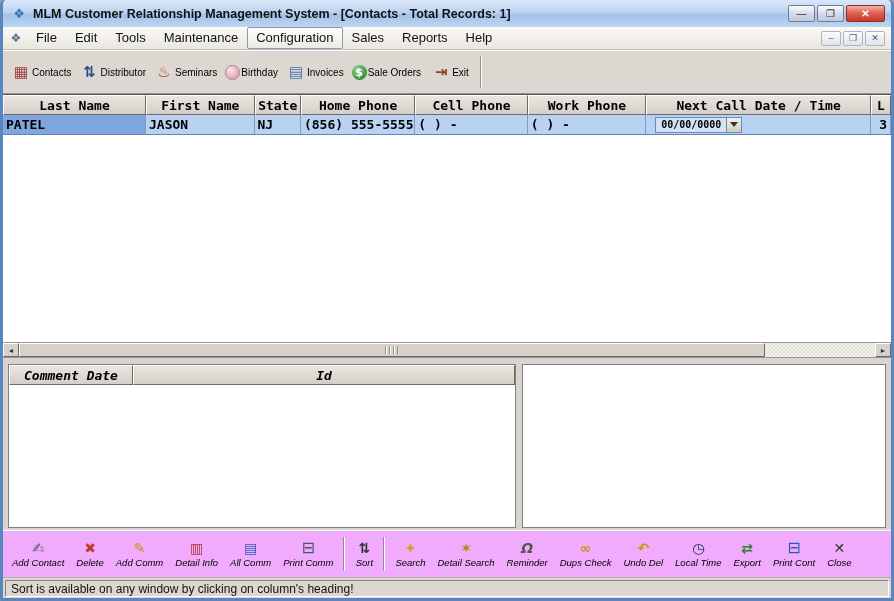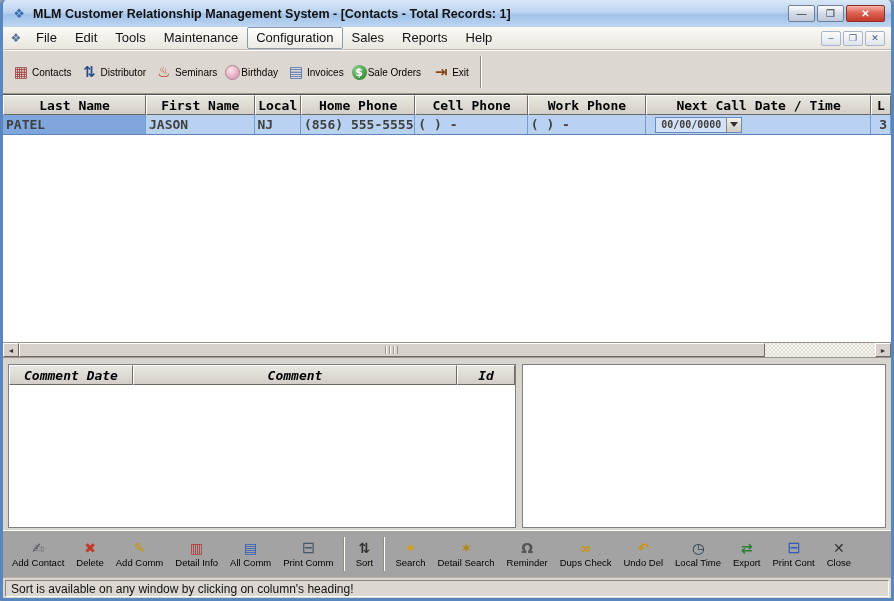--- a/index.html
+++ b/index.html
@@ -86,21 +86,21 @@
     border-right:1px solid #6e6a63; border-bottom:1px solid #6e6a63;
     display:flex; align-items:center; justify-content:center;
     white-space:nowrap; overflow:hidden; cursor:default; }
   .w0{width:145px;} .w1{width:110px;} .w2{width:47px;} .w3{width:116px;}
   .w4{width:114px;} .w5{width:120px;} .w6{width:228px;} .w7{flex:1; min-width:20px;}
 
   .grid-row { display:flex; height:20px; flex:0 0 20px;
     font-family:"DejaVu Sans Mono", monospace; font-weight:bold; font-size:13px;
     background:#b9d2f2; border-bottom:1px solid #5f85b8; cursor:default; }
   .gr-cell { display:flex; align-items:center; padding:0 3px;
-    border-right:1px solid #7a9cc9; white-space:nowrap; overflow:hidden; color:#404040; }
+    border-right:1px solid #7a9cc9; white-space:nowrap; overflow:hidden; color:#000000; }
   .gr-cell.sel { background:#7fa7dd; }
   .gr-cell.num { justify-content:flex-end; }
   .combo { display:inline-flex; align-items:center; margin-left:6px;
     border:1px solid #6b8cba; background:#d3e2f6; height:16px; }
   .combo-text { padding:0 5px; font-size:10px; }
   .combo-btn { width:15px; height:14px; background:linear-gradient(#f2f1ee,#cfccc4);
     border-left:1px solid #8a867e; display:flex; align-items:center; justify-content:center; }
   .combo-btn::before { content:""; width:0; height:0; border:4px solid transparent;
     border-top:5px solid #333; margin-top:4px; }
 
@@ -125,22 +125,22 @@
     padding:6px 5px 2px 5px; background:#d8d5ce; }
   .comments-panel { width:508px; border:1px solid #808080; background:#fff;
     display:flex; flex-direction:column; }
   .c-header { display:flex; height:20px; flex:0 0 20px;
     font-family:"DejaVu Sans Mono", monospace; font-weight:bold; font-size:13px;font-style:italic; }
   .cw0{width:124px;} .cw1{width:324px;} .cw2{flex:1;}
   .c-body { flex:1; background:#fff; }
   .detail-panel { flex:1; border:1px solid #808080; background:#fff; }
 
   
-  .toolbar-bottom { height:47px; flex:0 0 47px; background:#a3a3a3;
-    border-top:1px solid #ffffff; display:flex; align-items:center; padding:0 3px; }
+  .toolbar-bottom { height:47px; flex:0 0 47px; background:#f0abfc;
+    border-top:1px solid #ffffff; display:flex; align-items:center; padding:0 3px;font-style:italic; }
   .bb-btn { padding:2px 6px; display:flex; flex-direction:column; align-items:center;
     justify-content:center; gap:1px; cursor:default; }
   .bb-btn .bb-label { font-size:9.5px; color:#000; white-space:nowrap; }
   .bb-sep { width:2px; height:34px; border-left:1px solid #918d85; border-right:1px solid #fff;
     margin:0 4px; }
   .icb { width:18px; height:16px; display:flex; align-items:center; justify-content:center;
     font-size:14px; line-height:1; font-family:"DejaVu Sans", sans-serif; }
   .ic-add-contact::before { content:"✍"; color:#55585e; }
   .ic-delete::before { content:"✖"; color:#c0392b; }
   .ic-add-comm::before { content:"✎"; color:#c9940a; }
@@ -239,21 +239,21 @@
       <span class="ic ic-exit"></span>
       <span class="tb-label">Exit</span>
     </div>
     <div class="tb-sep"></div>
   </div>
 
   <div class="grid">
     <div class="grid-header">
       <div class="gh-cell w0">Last Name</div>
       <div class="gh-cell w1">First Name</div>
-      <div class="gh-cell w2">Local</div>
+      <div class="gh-cell w2">State</div>
       <div class="gh-cell w3">Home Phone</div>
       <div class="gh-cell w4">Cell Phone</div>
       <div class="gh-cell w5">Work Phone</div>
       <div class="gh-cell w6">Next Call Date / Time</div>
       <div class="gh-cell w7">L</div>
     </div>
     <div class="grid-row">
       <div class="gr-cell sel w0">PATEL</div>
       <div class="gr-cell w1">JASON</div>
       <div class="gr-cell w2">NJ</div>
@@ -276,21 +276,20 @@
       </div>
       <div class="sb-track"></div>
       <div class="sb-btn">►</div>
     </div>
   </div>
 
   <div class="lower">
     <div class="comments-panel">
       <div class="c-header">
         <div class="gh-cell cw0">Comment Date</div>
-        <div class="gh-cell cw1">Comment</div>
         <div class="gh-cell cw2">Id</div>
       </div>
       <div class="c-body"></div>
     </div>
     <div class="detail-panel"></div>
   </div>
 
   <div class="toolbar-bottom">
     <div class="bb-btn">
       <span class="icb ic-add-contact"></span>

